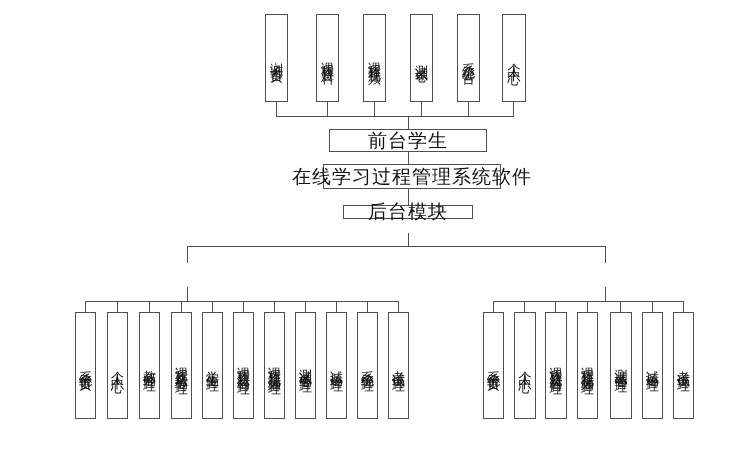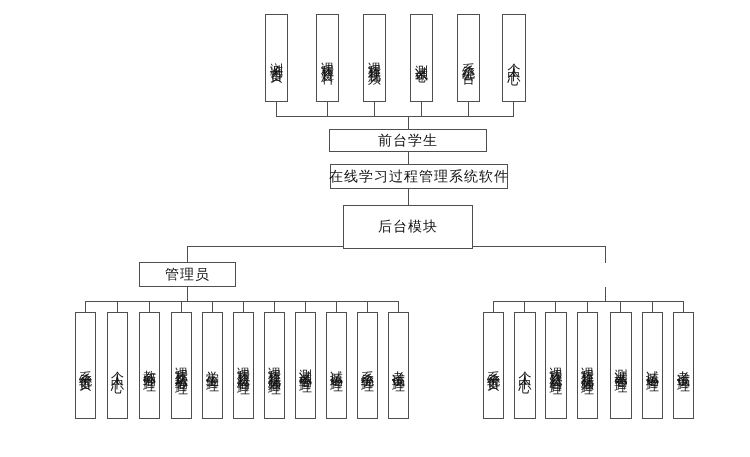--- a/index.html
+++ b/index.html
@@ -23,21 +23,21 @@
   }
   .vnode .vtext {
     writing-mode: vertical-rl;
     text-orientation: upright;
     font-size: 13px;
     line-height: 1;
     letter-spacing: 3px;
     white-space: nowrap;
   }
   .hnode {
-    font-size: 14px;
+    font-size: 19px;
     letter-spacing: 1px;
     white-space: nowrap;
   }
   .line { position: absolute; background: #4f4f4f; }
   .hl { height: 1px; }
   .vl { width: 1px; }
 </style>
 </head>
 <body>
 
@@ -98,28 +98,25 @@
   <div class="node vnode" style="left:457px;top:14px;width:23px;height:88px">
       <span class="vtext">系统公告</span>
     </div>
   <div class="node vnode" style="left:502px;top:14px;width:24px;height:88px">
       <span class="vtext">个人中心</span>
     </div>
 
   <div class="node hnode" style="left:329px;top:129px;width:158px;height:23px">
       <span>前台学生</span>
     </div>
-  <div class="node hnode" style="left:330px;top:164px;width:178px;height:25px">
+  <div class="node hnode" style="left:323px;top:164px;width:178px;height:25px">
       <span>在线学习过程管理系统软件</span>
     </div>
-  <div class="node hnode" style="left:343px;top:205px;width:130px;height:44px">
+  <div class="node hnode" style="left:343px;top:205px;width:130px;height:14px">
       <span>后台模块</span>
-    </div>
-  <div class="node hnode" style="left:139px;top:262px;width:97px;height:25px">
-      <span>管理员</span>
     </div>
 
   <div class="node vnode" style="left:75px;top:312px;width:21px;height:107px">
       <span class="vtext">系统首页</span>
     </div>
   <div class="node vnode" style="left:107px;top:312px;width:21px;height:107px">
       <span class="vtext">个人中心</span>
     </div>
   <div class="node vnode" style="left:139px;top:312px;width:21px;height:107px">
       <span class="vtext">教师管理</span>

